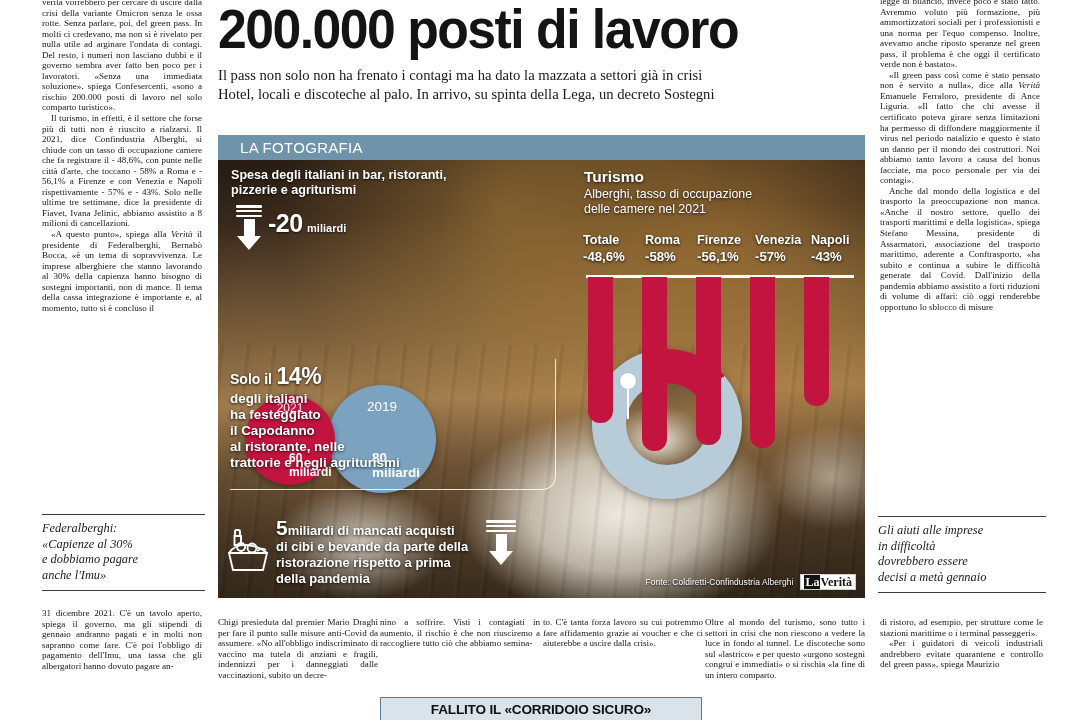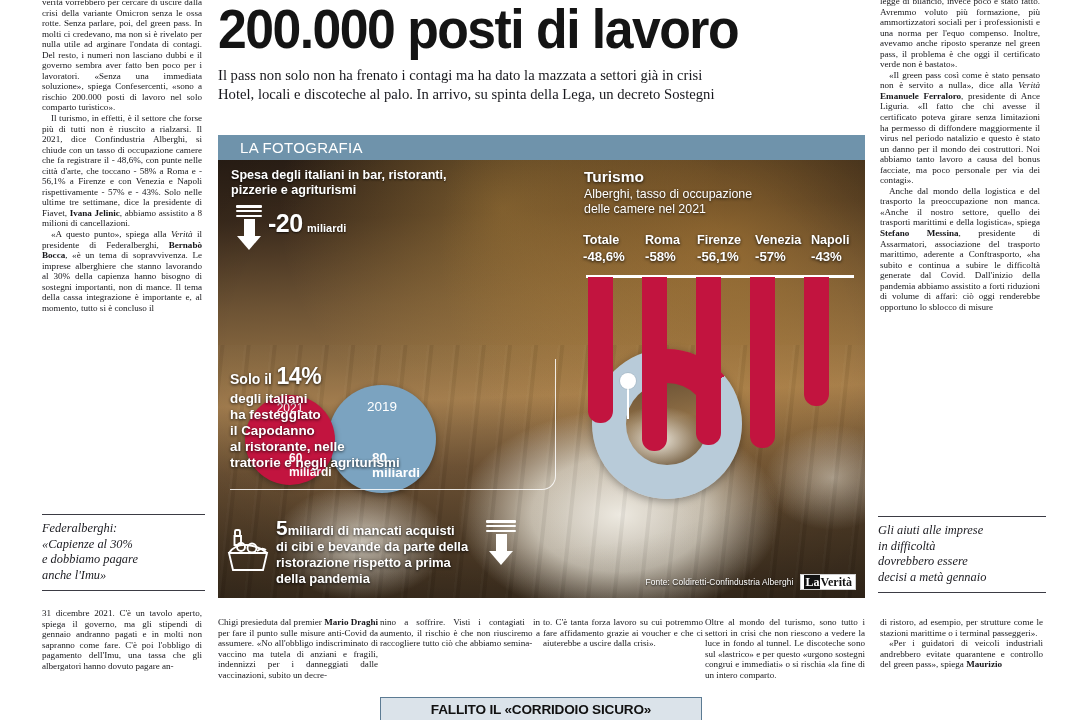--- a/index.html
+++ b/index.html
@@ -16,21 +16,21 @@
     font-family:"Liberation Serif", serif;
     font-size:9.1px;
     line-height:10.55px;
     text-align:justify;
     text-justify:inter-word;
     hyphens:none;
     color:#16161a;
   }
   .col-text p{margin:0;text-indent:9px;}
   .col-text p.noind{text-indent:0;}
-  .col-text b{font-weight:bold;}
+  .col-text b{font-weight:normal;}
   .col-text i{font-style:italic;}
 
   
   #left-col{
     position:absolute;left:42px;top:-3px;width:160px;
   }
   #left-col-2{
     position:absolute;left:42px;top:608px;width:160px;
   }
 

